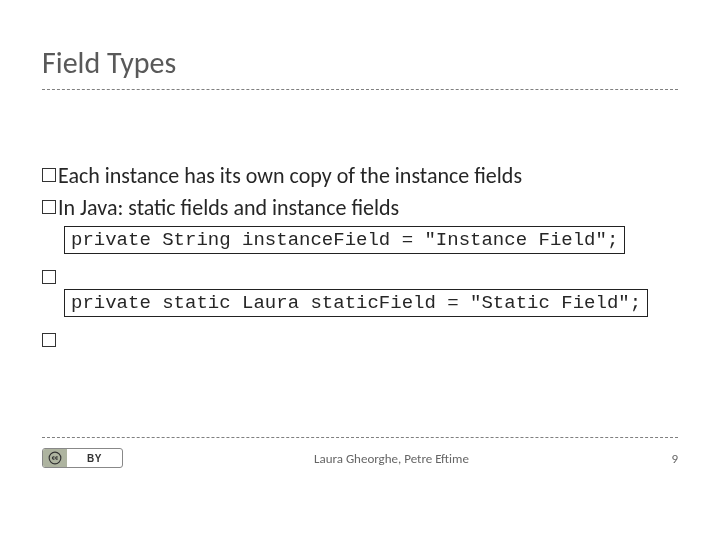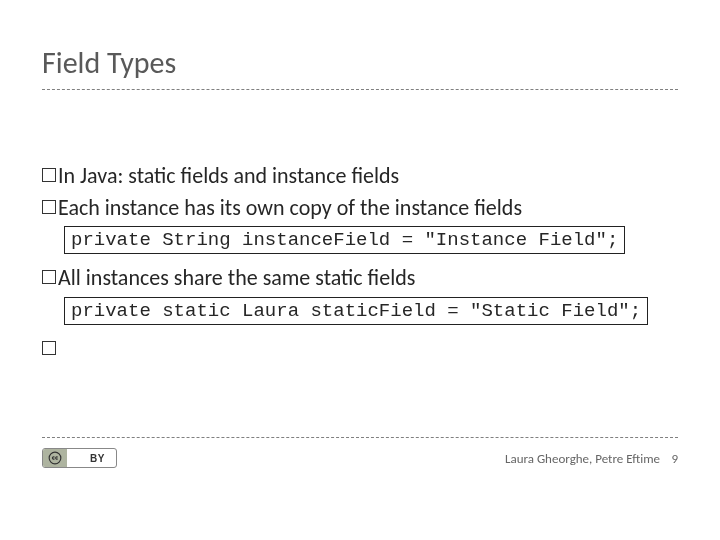--- a/index.html
+++ b/index.html
@@ -9,47 +9,46 @@
   .rule-top { border-top: 1px dashed #808080; margin-bottom: 72px; }
   .bullet { display: flex; align-items: flex-start; font-size: 22px; line-height: 1.25; margin: 4px 0 2px 0; }
   .bullet .box { flex: 0 0 auto; width: 14px; height: 14px; border: 1.5px solid #333; margin-top: 6px; margin-right: 2px; }
   .codebox { font-family: "Courier New", Courier, monospace; font-size: 19px; border: 1px solid #222; padding: 2px 6px; margin: 3px 0 6px 22px; display: inline-block; white-space: pre; }
   .footer { position: absolute; left: 42px; right: 42px; bottom: 28px; }
   .rule-bot { border-top: 1px dashed #808080; margin-bottom: 10px; }
   .footer-row { display: flex; align-items: center; justify-content: space-between; font-size: 13px; color: #555; }
   .cc { display: inline-flex; align-items: center; border: 1px solid #888; border-radius: 3px; overflow: hidden; height: 20px; }
   .cc-left { background: #aeb4a0; width: 24px; height: 100%; display: flex; align-items: center; justify-content: center; }
   .cc-left svg { width: 14px; height: 14px; }
-  .cc-right { background: #fff; padding: 0 11px; font-size: 10px; font-weight: 700; letter-spacing: 0.5px; color: #333; font-family: Arial, sans-serif; margin-left: 12px; }
-  .credits { flex: 1; text-align: right; color: #666; }
+  .cc-right { background: #fff; padding: 0 20px; font-size: 10px; font-weight: 700; letter-spacing: 0.5px; color: #333; font-family: Arial, sans-serif; }
+  .credits { flex: 1; text-align: center; color: #666; }
   .pagenum { color: #666; min-width: 18px; text-align: right; }
 </style>
 </head>
 <body>
 
 <div class="slide">
 
   <div class="title">Field Types</div>
   <div class="rule-top"></div>
 
   <div class="bullet">
     <span class="box"></span>
-    <span>In Java: static fields and instance fields</span>
+    <span>Each instance has its own copy of the instance fields</span>
   </div>
 
   <div class="bullet">
     <span class="box"></span>
-    <span>Each instance has its own copy of the instance fields</span>
+    <span>In Java: static fields and instance fields</span>
   </div>
 
   <div class="codebox">private String instanceField = "Instance Field";</div>
 
   <div class="bullet">
     <span class="box"></span>
-    <span>All instances share the same static fields</span>
   </div>
 
   <div class="codebox">private static Laura staticField = "Static Field";</div>
 
   <div class="bullet">
     <span class="box"></span>
   </div>
 
   <div class="footer">
     <div class="rule-bot"></div>

